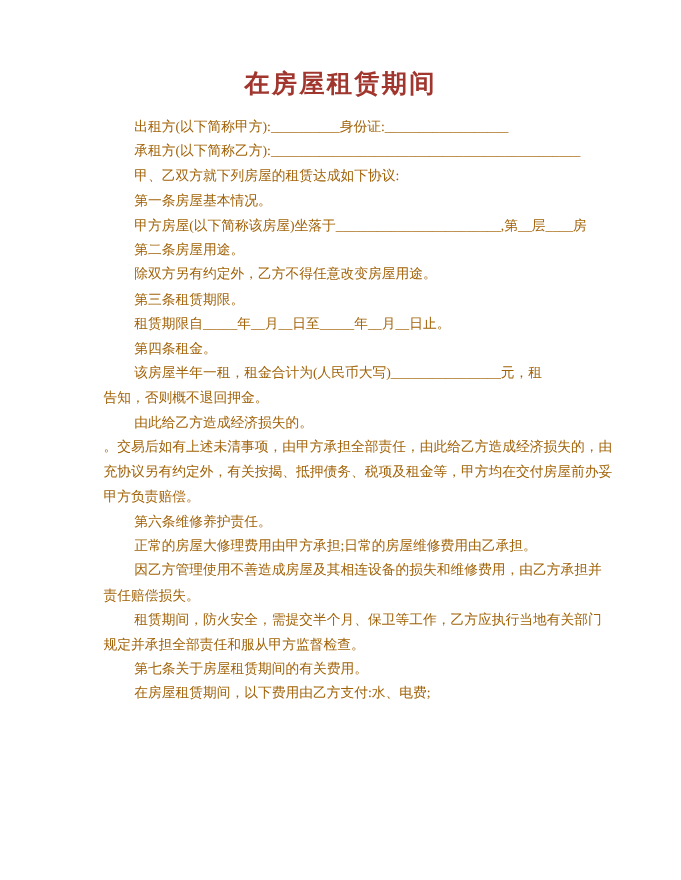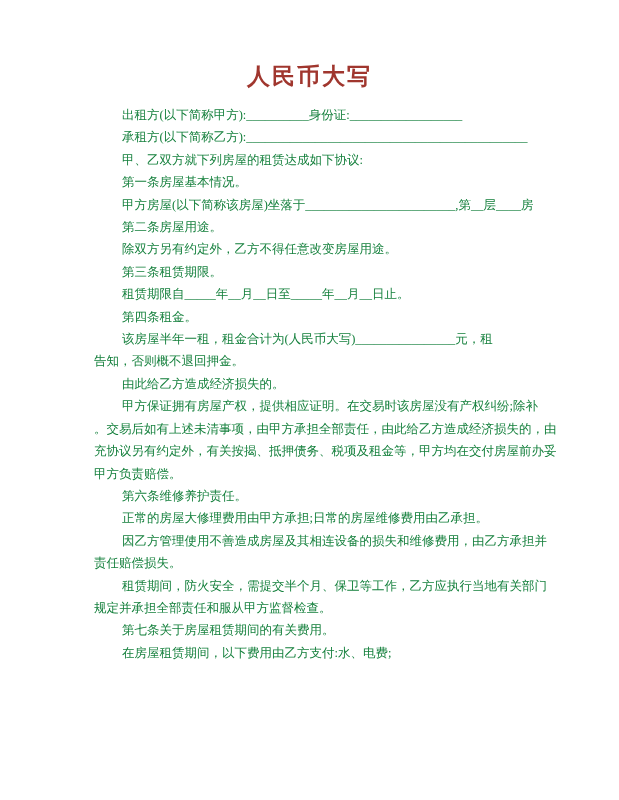--- a/index.html
+++ b/index.html
@@ -22,53 +22,52 @@
     font-size: 23px;
     line-height: 34px;
     font-weight: bold;
     color: #a0362e;
     letter-spacing: 2px;
   }
   .doc-body {
     margin-top: 10px;
     margin-left: 94px;
     width: 452px;
-    color: #15803d;
+    color: #a16207;
     font-size: 12.5px;
     line-height: 22.4px;
   }
   .doc-body p {
     margin: 0;
     padding: 0;
     white-space: nowrap;
   }
   .ind {
     text-indent: 28px;
   }
 </style>
 </head>
 <body>
 
 <div class="page">
-  <h1 class="doc-title">人民币大写</h1>
+  <h1 class="doc-title">在房屋租赁期间</h1>
   <div class="doc-body">
     <p class="ind">出租方(以下简称甲方):__________身份证:__________________</p>
     <p class="ind">承租方(以下简称乙方):_____________________________________________</p>
     <p class="ind">甲、乙双方就下列房屋的租赁达成如下协议:</p>
     <p class="ind">第一条房屋基本情况。</p>
     <p class="ind">甲方房屋(以下简称该房屋)坐落于________________________,第__层____房</p>
     <p class="ind">第二条房屋用途。</p>
     <p class="ind">除双方另有约定外，乙方不得任意改变房屋用途。</p>
     <p class="ind">第三条租赁期限。</p>
     <p class="ind">租赁期限自_____年__月__日至_____年__月__日止。</p>
     <p class="ind">第四条租金。</p>
     <p class="ind">该房屋半年一租，租金合计为(人民币大写)________________元，租</p>
     <p>告知，否则概不退回押金。</p>
     <p class="ind">由此给乙方造成经济损失的。</p>
-    <p class="ind">甲方保证拥有房屋产权，提供相应证明。在交易时该房屋没有产权纠纷;除补</p>
     <p>。交易后如有上述未清事项，由甲方承担全部责任，由此给乙方造成经济损失的，由</p>
     <p>充协议另有约定外，有关按揭、抵押债务、税项及租金等，甲方均在交付房屋前办妥</p>
     <p>甲方负责赔偿。</p>
     <p class="ind">第六条维修养护责任。</p>
     <p class="ind">正常的房屋大修理费用由甲方承担;日常的房屋维修费用由乙承担。</p>
     <p class="ind">因乙方管理使用不善造成房屋及其相连设备的损失和维修费用，由乙方承担并</p>
     <p>责任赔偿损失。</p>
     <p class="ind">租赁期间，防火安全，需提交半个月、保卫等工作，乙方应执行当地有关部门</p>
     <p>规定并承担全部责任和服从甲方监督检查。</p>
     <p class="ind">第七条关于房屋租赁期间的有关费用。</p>

